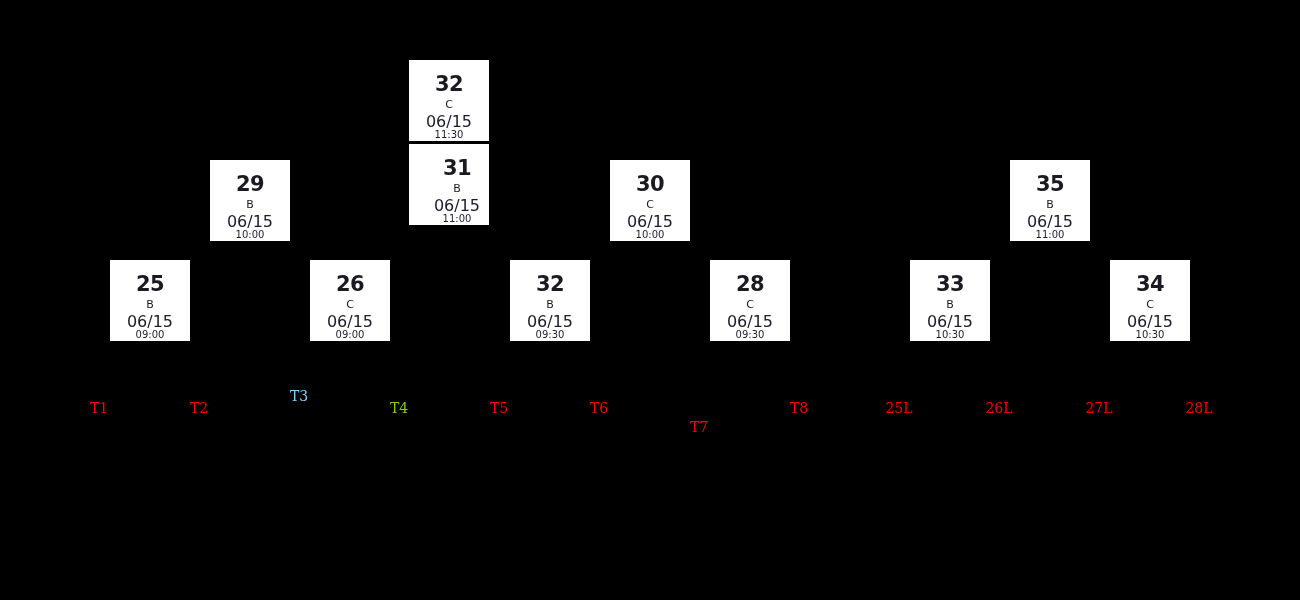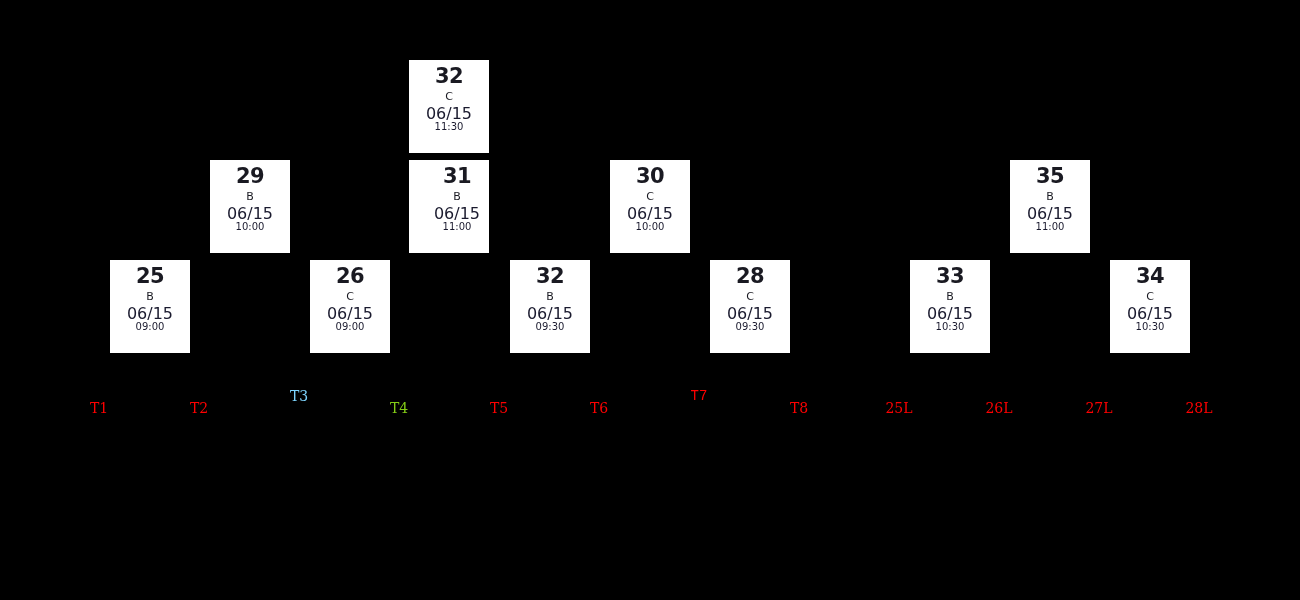--- a/index.html
+++ b/index.html
@@ -15,27 +15,27 @@
   }
   #canvas {
     position: relative;
     width: 1300px;
     height: 600px;
     background: #000000;
   }
   .job-box {
     position: absolute;
     width: 80px;
-    height: 93px;
+    height: 81px;
     background: #FFFFFF;
     box-sizing: border-box;
     display: flex;
     flex-direction: column;
     align-items: center;
-    justify-content: flex-start;
+    justify-content: flex-end;
     padding-top: 4px;
     overflow: hidden;
   }
   .job-id {
     font-size: 21px;
     font-weight: bold;
     color: #1a1a22;
     line-height: 24px;
     letter-spacing: -0.5px;
   }
@@ -107,21 +107,21 @@
         <div class="job-res">C</div>
         <div class="job-date">06/15</div>
         <div class="job-time">10:30</div>
       </div>
       <div class="job-box" style="left: 210px; top: 160px;">
         <div class="job-id">29</div>
         <div class="job-res">B</div>
         <div class="job-date">06/15</div>
         <div class="job-time">10:00</div>
       </div>
-      <div class="job-box" style="left: 409px; top: 160px; padding-left: 16px;">
+      <div class="job-box" style="left: 409px; top: 144px; padding-left: 16px;">
         <div class="job-id">31</div>
         <div class="job-res">B</div>
         <div class="job-date">06/15</div>
         <div class="job-time">11:00</div>
       </div>
       <div class="job-box" style="left: 610px; top: 160px;">
         <div class="job-id">30</div>
         <div class="job-res">C</div>
         <div class="job-date">06/15</div>
         <div class="job-time">10:00</div>
@@ -139,20 +139,20 @@
         <div class="job-time">11:30</div>
       </div>
     </div>
   <div id="axis-layer">
       <div class="axis-label" style="left: 99px; top: 400px; color: rgb(255, 0, 0);">T1</div>
       <div class="axis-label" style="left: 199px; top: 400px; color: rgb(255, 0, 0);">T2</div>
       <div class="axis-label" style="left: 299px; top: 388px; color: #7dd3fc;">T3</div>
       <div class="axis-label" style="left: 399px; top: 400px; color: #84cc16;">T4</div>
       <div class="axis-label" style="left: 499px; top: 400px; color: rgb(255, 0, 0);">T5</div>
       <div class="axis-label" style="left: 599px; top: 400px; color: rgb(255, 0, 0);">T6</div>
-      <div class="axis-label" style="left: 699px; top: 388px; color: rgb(255, 0, 0); font-family: Liberation Mono, monospace;">T7</div>
+      <div class="axis-label" style="left: 699px; top: 419px; color: rgb(255, 0, 0);">T7</div>
       <div class="axis-label" style="left: 799px; top: 400px; color: rgb(255, 0, 0);">T8</div>
       <div class="axis-label" style="left: 899px; top: 400px; color: rgb(255, 0, 0);">25L</div>
       <div class="axis-label" style="left: 999px; top: 400px; color: rgb(255, 0, 0);">26L</div>
       <div class="axis-label" style="left: 1099px; top: 400px; color: rgb(255, 0, 0);">27L</div>
       <div class="axis-label" style="left: 1199px; top: 400px; color: rgb(255, 0, 0);">28L</div>
     </div>
 </div>
 
 </body></html>

